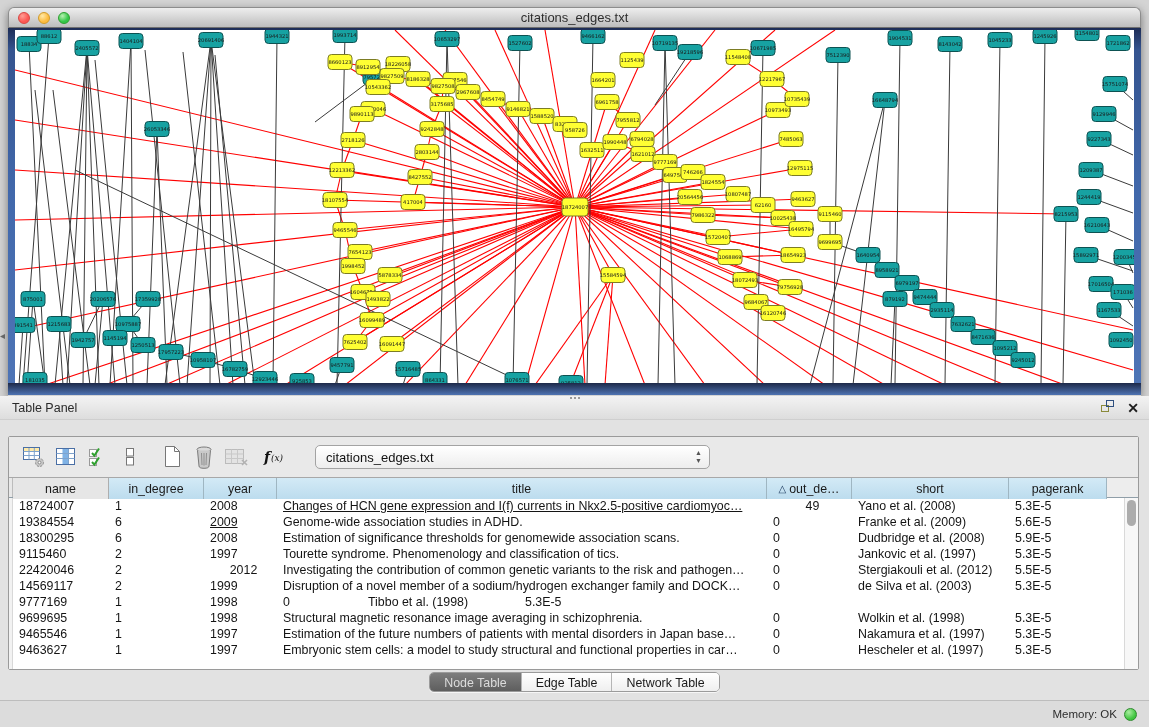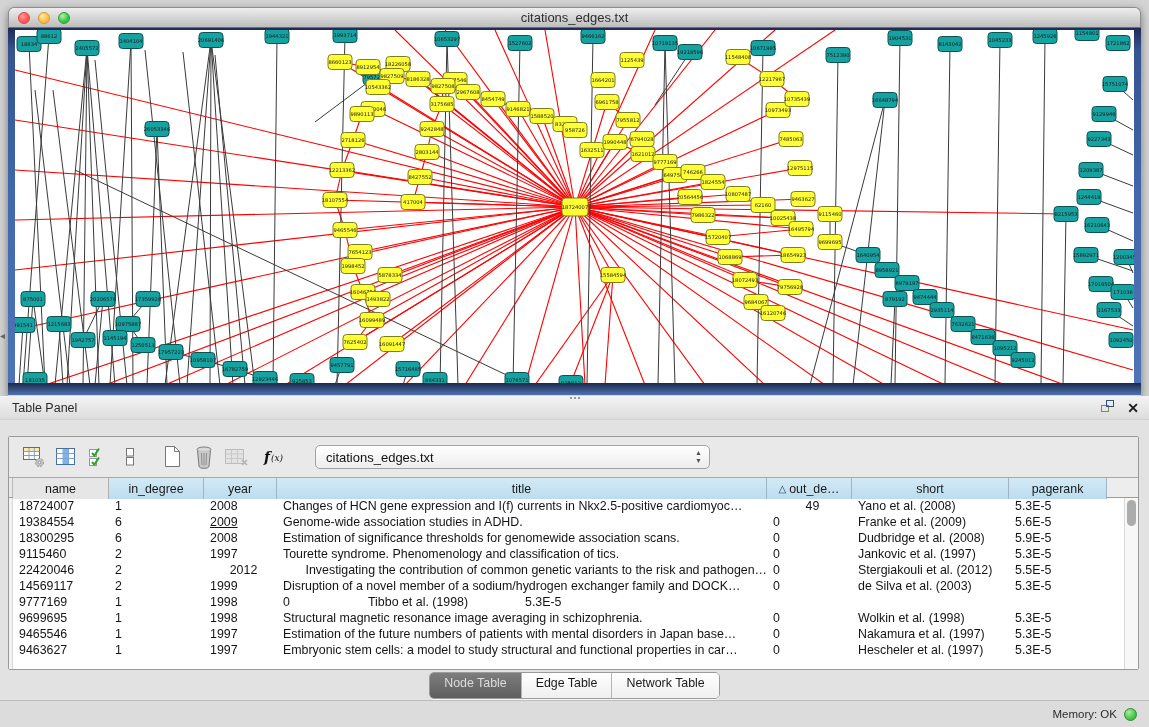--- a/index.html
+++ b/index.html
@@ -62,21 +62,21 @@
   .gutter-col { width:4px; background:#f2f2f2; border-right:1px solid #d8d8d8; flex:none; }
   .tbody { flex:1; }
   .tr { display:flex; height:16px; }
   .td { font-size:12.4px; color:#141414; line-height:16px; padding-left:6px; white-space:nowrap;
     overflow:hidden; flex:none; }
   .scrollbar { width:14px; background:#f7f7f7; border-left:1px solid #d9d9d9; position:relative; flex:none; }
   .thumb { position:absolute; top:2px; left:2px; width:9px; height:26px; background:#acacac; border-radius:5px; }
   .sb-fill { width:12px; flex:none; background:#ffffff; }
 
   .tabbar { position:absolute; left:0; top:276px; width:100%; height:28px; display:flex; justify-content:center; }
-  .segmented { display:flex; height:27px; border:1px solid #9b9b9b; border-radius:5px; overflow:hidden;
+  .segmented { display:flex; height:20px; border:1px solid #9b9b9b; border-radius:5px; overflow:hidden;
     box-shadow:0 1px 0 rgba(255,255,255,.7); }
   .seg { padding:0 14px; font-size:12.4px; line-height:20px; background:linear-gradient(#ffffff,#efefef);
     color:#1a1a1a; border-left:1px solid #b5b5b5; }
   .seg:first-child { border-left:none; }
   .seg.sel { background:linear-gradient(#7d7d7d,#5e5e5e); color:#dcdcdc; }
 
   .statusbar { position:absolute; left:0; bottom:0; width:100%; height:27px; background:#dcdcdc;
     border-top:1px solid #bdbdbd; display:flex; align-items:center; justify-content:flex-end; padding-right:12px; }
   .mem-label { font-size:11.5px; color:#2d2d2d; margin-right:7px; }
   .mem-dot { width:13px; height:13px; border-radius:50%; border:1px solid #2e8b2e;
@@ -970,21 +970,21 @@
         <div class="th-fill"></div>
       </div>
 
     <div class="tbody-wrap">
       <div class="gutter-col"></div>
       <div class="tbody">
           <div class="tr">
             <div class="td" style="width: 96px;">18724007</div>
             <div class="td" style="width: 95px;">1</div>
             <div class="td" style="width: 73px;">2008</div>
-            <div class="td" style="width: 490px;">Changes of HCN gene expression and I(f) currents in Nkx2.5-positive cardiomyoc…</div>
+            <div class="td" style="width: 490px; text-decoration: underline;">Changes of HCN gene expression and I(f) currents in Nkx2.5-positive cardiomyoc…</div>
             <div class="td" style="width: 85px; text-align: center;">49</div>
             <div class="td" style="width: 157px;">Yano et al. (2008)</div>
             <div class="td" style="width: 98px;">5.3E-5</div>
           </div>
           <div class="tr">
             <div class="td" style="width: 96px;">19384554</div>
             <div class="td" style="width: 95px;">6</div>
             <div class="td" style="width: 73px; text-decoration: underline;">2009</div>
             <div class="td" style="width: 490px;">Genome-wide association studies in ADHD.</div>
             <div class="td" style="width: 85px;">0</div>
@@ -1006,21 +1006,21 @@
             <div class="td" style="width: 73px;">1997</div>
             <div class="td" style="width: 490px;">Tourette syndrome. Phenomenology and classification of tics.</div>
             <div class="td" style="width: 85px;">0</div>
             <div class="td" style="width: 157px;">Jankovic et al. (1997)</div>
             <div class="td" style="width: 98px;">5.3E-5</div>
           </div>
           <div class="tr">
             <div class="td" style="width: 96px;">22420046</div>
             <div class="td" style="width: 95px;">2</div>
             <div class="td" style="width: 73px; text-align: center;">2012</div>
-            <div class="td" style="width: 490px; text-align: right;">Investigating the contribution of common genetic variants to the risk and pathogen…</div>
+            <div class="td" style="width: 490px;">Investigating the contribution of common genetic variants to the risk and pathogen…</div>
             <div class="td" style="width: 85px;">0</div>
             <div class="td" style="width: 157px;">Stergiakouli et al. (2012)</div>
             <div class="td" style="width: 98px;">5.5E-5</div>
           </div>
           <div class="tr">
             <div class="td" style="width: 96px;">14569117</div>
             <div class="td" style="width: 95px;">2</div>
             <div class="td" style="width: 73px;">1999</div>
             <div class="td" style="width: 490px;">Disruption of a novel member of a sodium/hydrogen exchanger family and DOCK…</div>
             <div class="td" style="width: 85px;">0</div>

